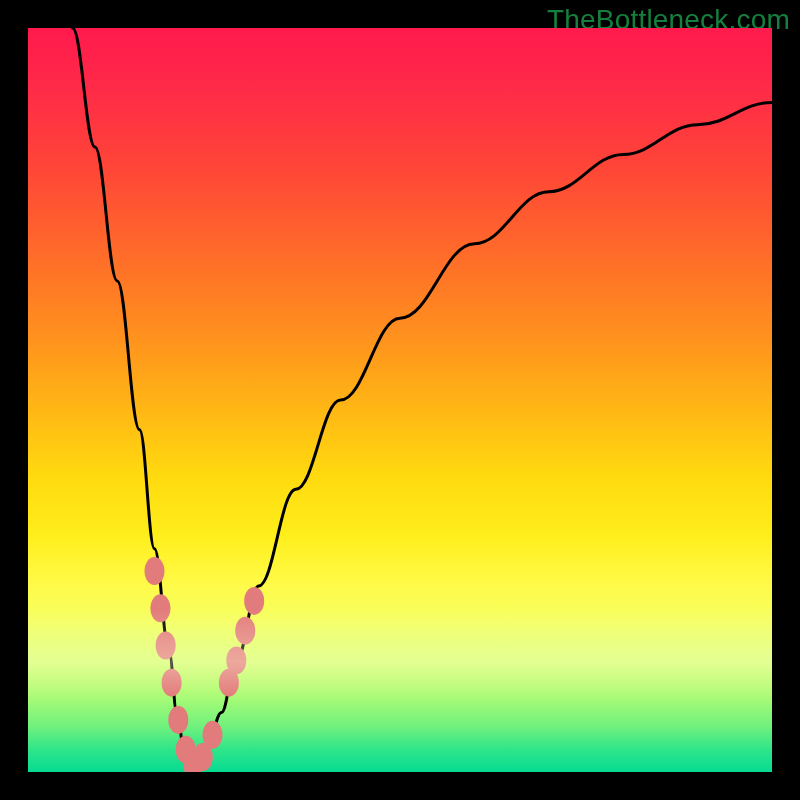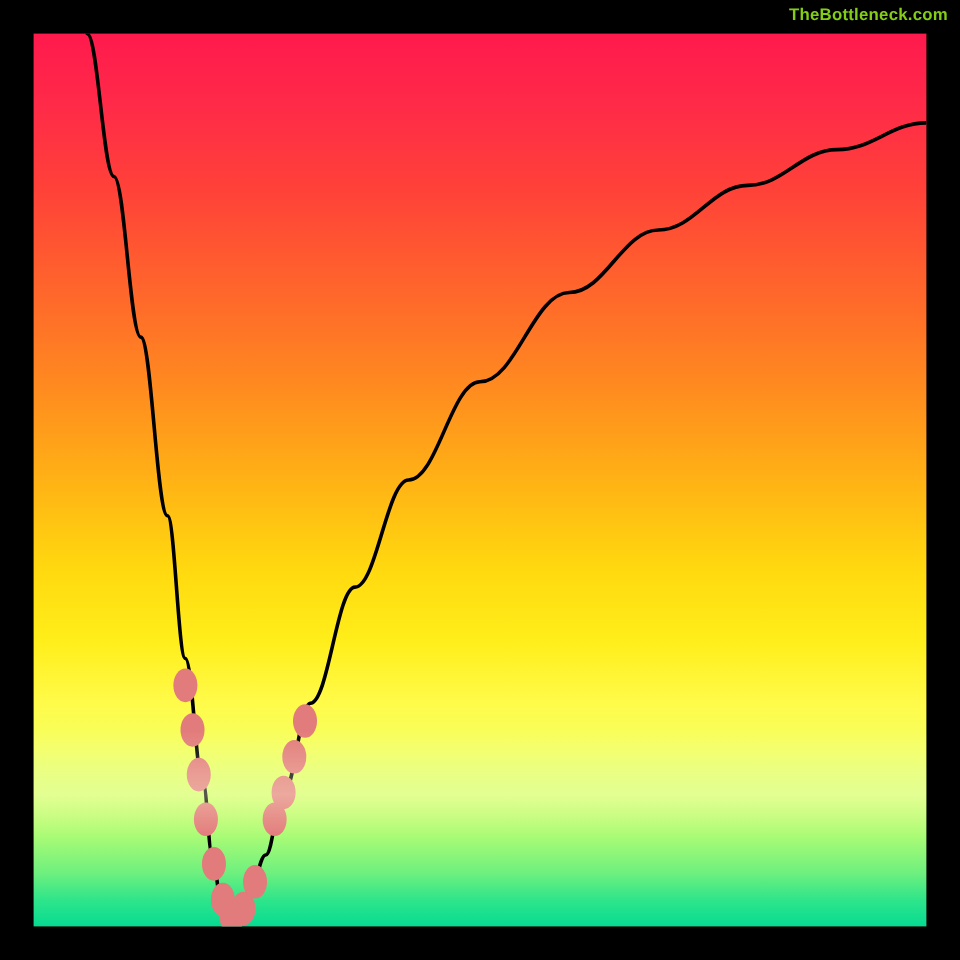--- a/index.html
+++ b/index.html
@@ -57,24 +57,24 @@
       rgba(255,255,200,0) 0%,
       rgba(255,255,220,0.25) 40%,
       rgba(255,255,220,0.35) 60%,
       rgba(255,255,220,0) 100%);
     pointer-events: none;
   }
   .watermark {
     position: absolute;
     top: 4px;
     right: 10px;
-    color: #84cc16;
-    font-size: 14px;
+    color: #15803d;
+    font-size: 28px;
     letter-spacing: 0.2px;
-    font-weight: 700;
+    font-weight: 400;
     user-select: none;
   }
   svg.curve {
     position: absolute;
     top: 0;
     left: 0;
     width: 744px;
     height: 744px;
     overflow: visible;
   }

